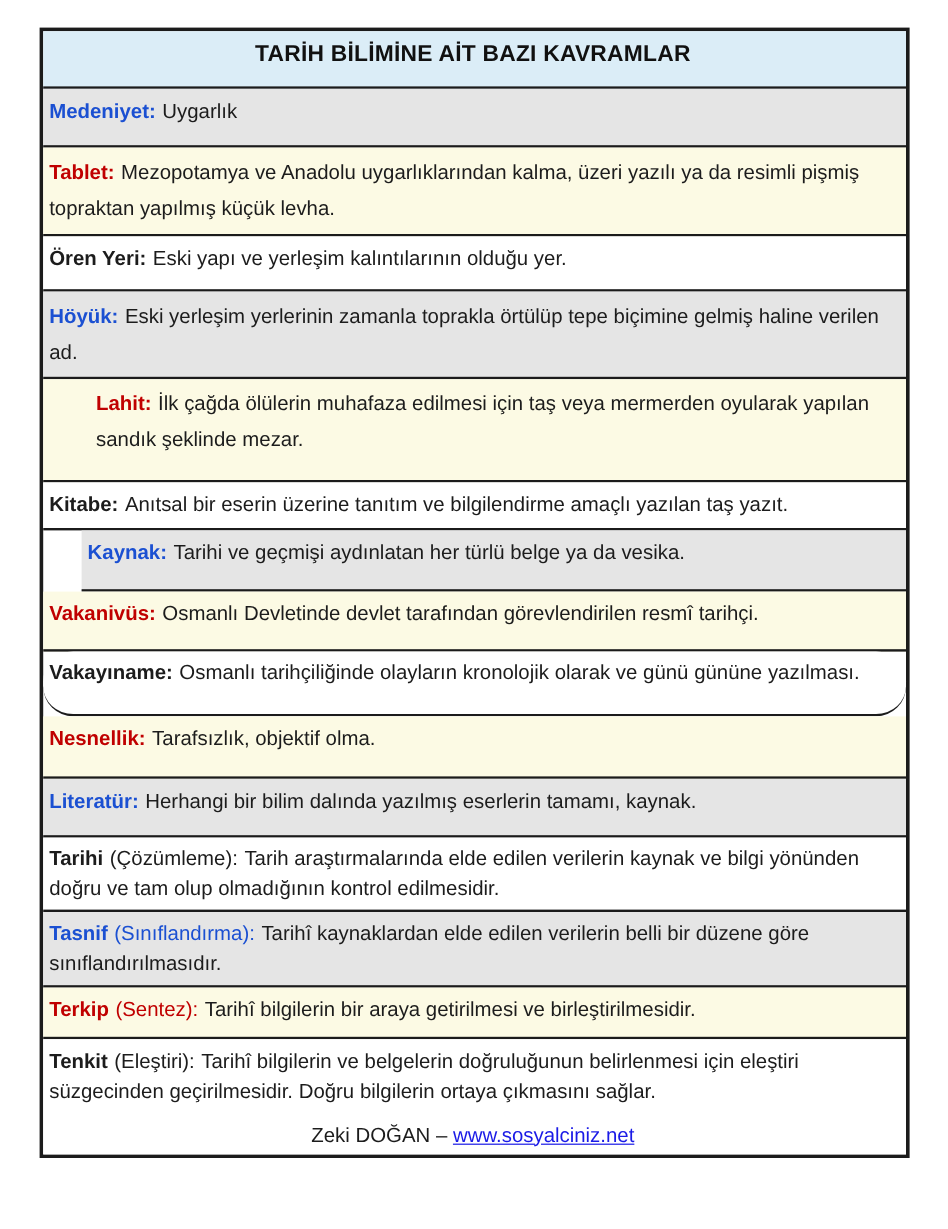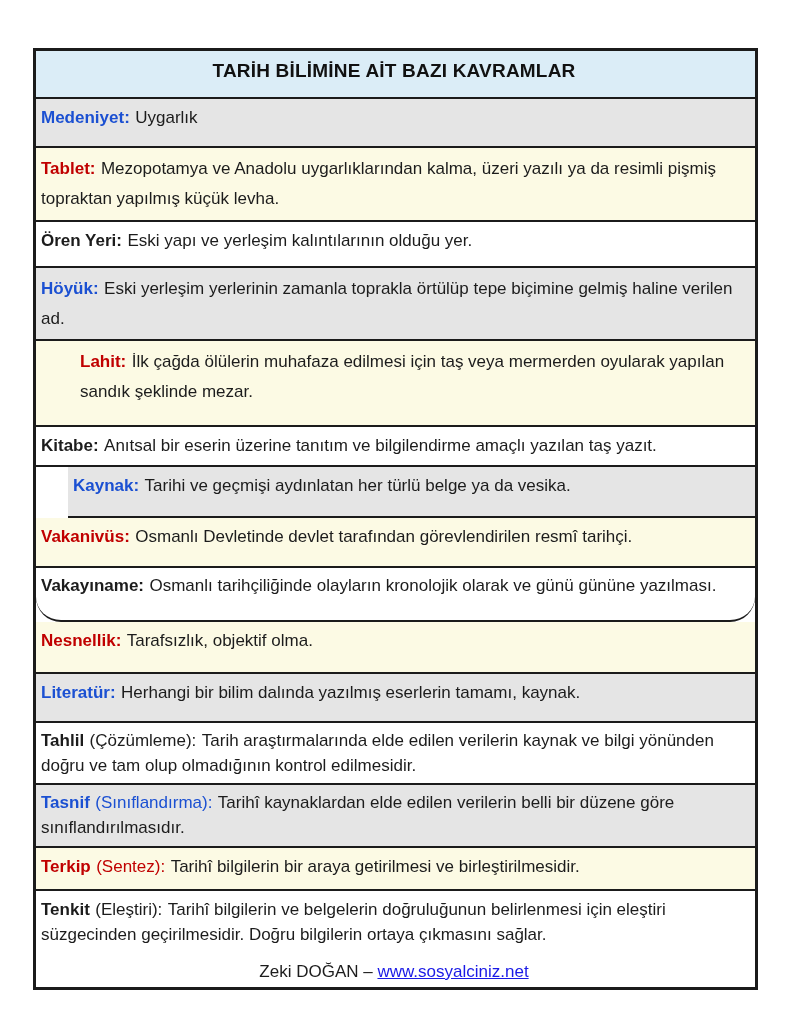--- a/index.html
+++ b/index.html
@@ -4,21 +4,21 @@
 <style>
   * { box-sizing: border-box; margin: 0; padding: 0; }
   html, body {
     width: 790px; height: 1024px;
     background: #ffffff;
     font-family: "Liberation Sans", "DejaVu Sans", sans-serif;
     overflow: hidden;
   }
   .doc-table {
     position: absolute;
-    left: 33px; top: 48px;
+    left: 33px; top: 23px;
     width: 725px;
     border: 3px solid #1b1b1b;
     background: #ffffff;
   }
   .row {
     border-bottom: 2px solid #1b1b1b;
     padding: 6px 8px 5px 5px;
   }
   .row:last-child { border-bottom: none; }
 
@@ -130,21 +130,21 @@
 
   <div class="row bg-yellow mh-k">
     <p class="cell-text"><span class="term c-red">Nesnellik:</span><span>Tarafsızlık, objektif olma.</span></p>
   </div>
 
   <div class="row bg-gray mh-j">
     <p class="cell-text"><span class="term c-blue">Literatür:</span><span>Herhangi bir bilim dalında yazılmış eserlerin tamamı, kaynak.</span></p>
   </div>
 
   <div class="row bg-white mh-l tight">
-    <p class="cell-text"><span class="term c-black">Tahlil</span><span class="paren c-black">(Çözümleme):</span><span>Tarih araştırmalarında elde edilen verilerin kaynak ve bilgi yönünden doğru ve tam olup olmadığının kontrol edilmesidir.</span></p>
+    <p class="cell-text"><span class="term c-black">Tarihi</span><span class="paren c-black">(Çözümleme):</span><span>Tarih araştırmalarında elde edilen verilerin kaynak ve bilgi yönünden doğru ve tam olup olmadığının kontrol edilmesidir.</span></p>
   </div>
 
   <div class="row bg-gray mh-m tight">
     <p class="cell-text"><span class="term c-blue">Tasnif</span><span class="paren c-blue">(Sınıflandırma):</span><span>Tarihî kaynaklardan elde edilen verilerin belli bir düzene göre sınıflandırılmasıdır.</span></p>
   </div>
 
   <div class="row bg-yellow mh-n">
     <p class="cell-text"><span class="term c-red">Terkip</span><span class="paren c-red">(Sentez):</span><span>Tarihî bilgilerin bir araya getirilmesi ve birleştirilmesidir.</span></p>
   </div>
 

